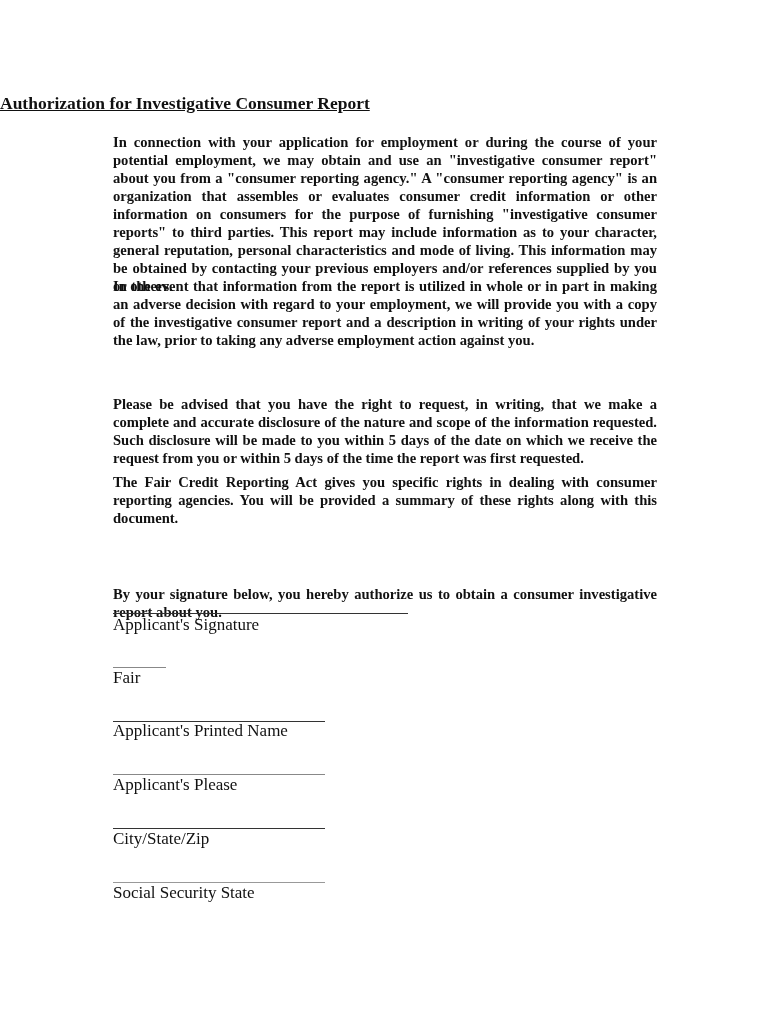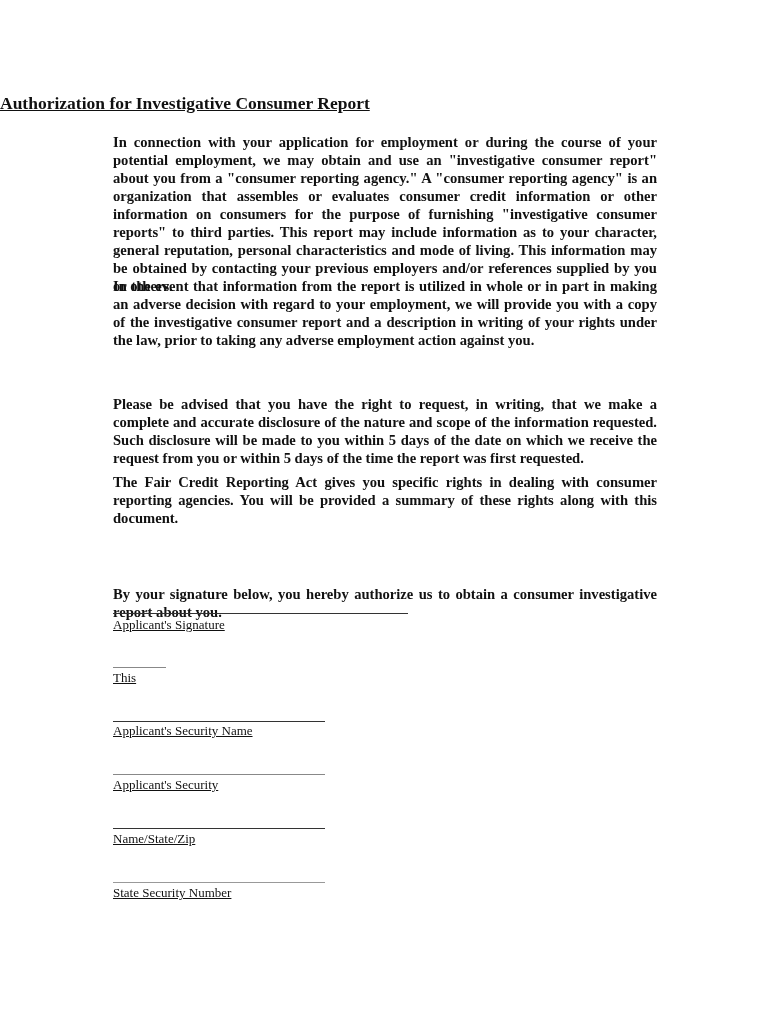--- a/index.html
+++ b/index.html
@@ -3,56 +3,56 @@
   <meta charset="utf-8">
   <style>
     html, body { margin: 0; padding: 0; background: #ffffff; }
     body { width: 770px; height: 1024px; position: relative; overflow: hidden;
            font-family: "Liberation Serif", "DejaVu Serif", serif; color: #111111; }
     .title { position: absolute; left: 0; width: 656px; top: 92px; text-align: left;
              font-weight: bold; font-size: 17.5px; text-decoration: underline; line-height: 22px; }
     .para { position: absolute; left: 113px; width: 544px; font-size: 14.6px; line-height: 18px;
             text-align: justify; text-align-last: left; margin: 0; font-weight: bold; }
     .sig-line { position: absolute; left: 113px; height: 0; border-top: 1px solid #333333; }
-    .sig-label { position: absolute; left: 113px; font-size: 13px; line-height: 18px; text-decoration: underline; }
+    .sig-label { position: absolute; left: 113px; font-size: 17px; line-height: 18px; }
   </style>
 </head>
 <body>
 
 <div>
   <div class="title">Authorization for Investigative Consumer Report</div>
 
   <p class="para" style="top:133px;">In connection with your application for employment or during the course of your potential employment, we may obtain and use an "investigative consumer report" about you from a "consumer reporting agency." A "consumer reporting agency" is an organization that assembles or evaluates consumer credit information or other information on consumers for the purpose of furnishing "investigative consumer reports" to third parties.  This report may include information as to your character, general reputation, personal characteristics and mode of living. This information may be obtained by contacting your previous employers and/or references supplied by you or others.</p>
   <p class="para" style="top:277px;">In the event that information from the report is utilized in whole or in part in making an adverse decision with regard to your employment, we will provide you with a copy of the investigative consumer report and a description in writing of your rights under the law, prior to taking any adverse employment action against you.</p>
   <p class="para" style="top:387px;margin-top:8px;">Please be advised that you have the right to request, in writing, that we make a complete and accurate disclosure of the nature and scope of the information requested.  Such disclosure will be made to you within 5 days of the date on which we receive the request from you or within 5 days of the time the report was first requested.</p>
   <p class="para" style="top:473px;">The Fair Credit Reporting Act gives you specific rights in dealing with consumer reporting agencies. You will be provided a summary of these rights along with this document.</p>
   <p class="para" style="top:544px;margin-top:41px;">By your signature below, you hereby authorize us to obtain a consumer investigative report about you.</p>
 
   <div>
     <div class="sig-line" style="top:613px; width:295px;"></div>
     <div class="sig-label" style="top:616px;">Applicant's Signature</div>
   </div>
 
   <div>
     <div class="sig-line" style="top:667px; width:53px; border-top-color:#888888;"></div>
-    <div class="sig-label" style="top:669px;">This</div>
+    <div class="sig-label" style="top:669px;">Fair</div>
   </div>
 
   <div>
     <div class="sig-line" style="top:721px; width:212px;"></div>
-    <div class="sig-label" style="top:722px;">Applicant's Security Name</div>
+    <div class="sig-label" style="top:722px;">Applicant's Printed Name</div>
   </div>
 
   <div>
     <div class="sig-line" style="top:774px; width:212px; border-top-color:#888888;"></div>
-    <div class="sig-label" style="top:776px;">Applicant's Security</div>
+    <div class="sig-label" style="top:776px;">Applicant's Please</div>
   </div>
 
   <div>
     <div class="sig-line" style="top:828px; width:212px;"></div>
-    <div class="sig-label" style="top:830px;">Name/State/Zip</div>
+    <div class="sig-label" style="top:830px;">City/State/Zip</div>
   </div>
 
   <div>
     <div class="sig-line" style="top:882px; width:212px; border-top-color:#999999;"></div>
-    <div class="sig-label" style="top:884px;">State Security Number</div>
+    <div class="sig-label" style="top:884px;">Social Security State</div>
   </div>
 </div>
 
 </body></html>

